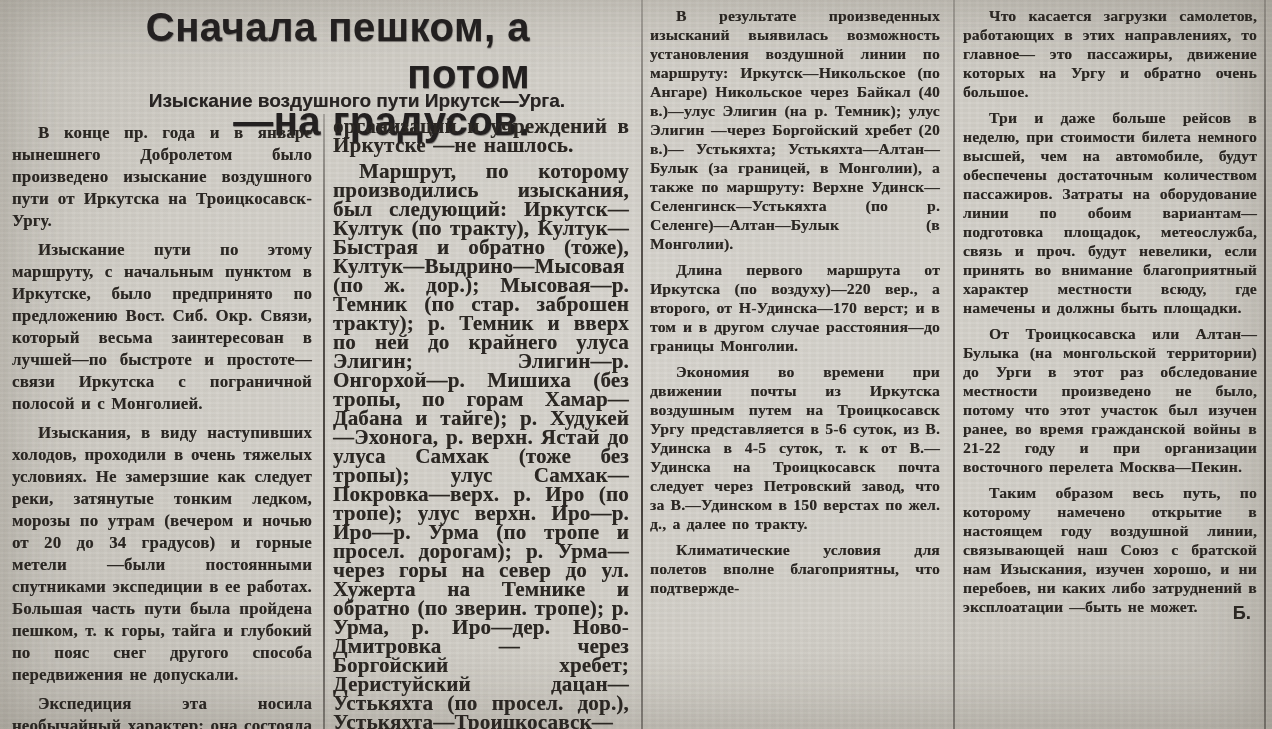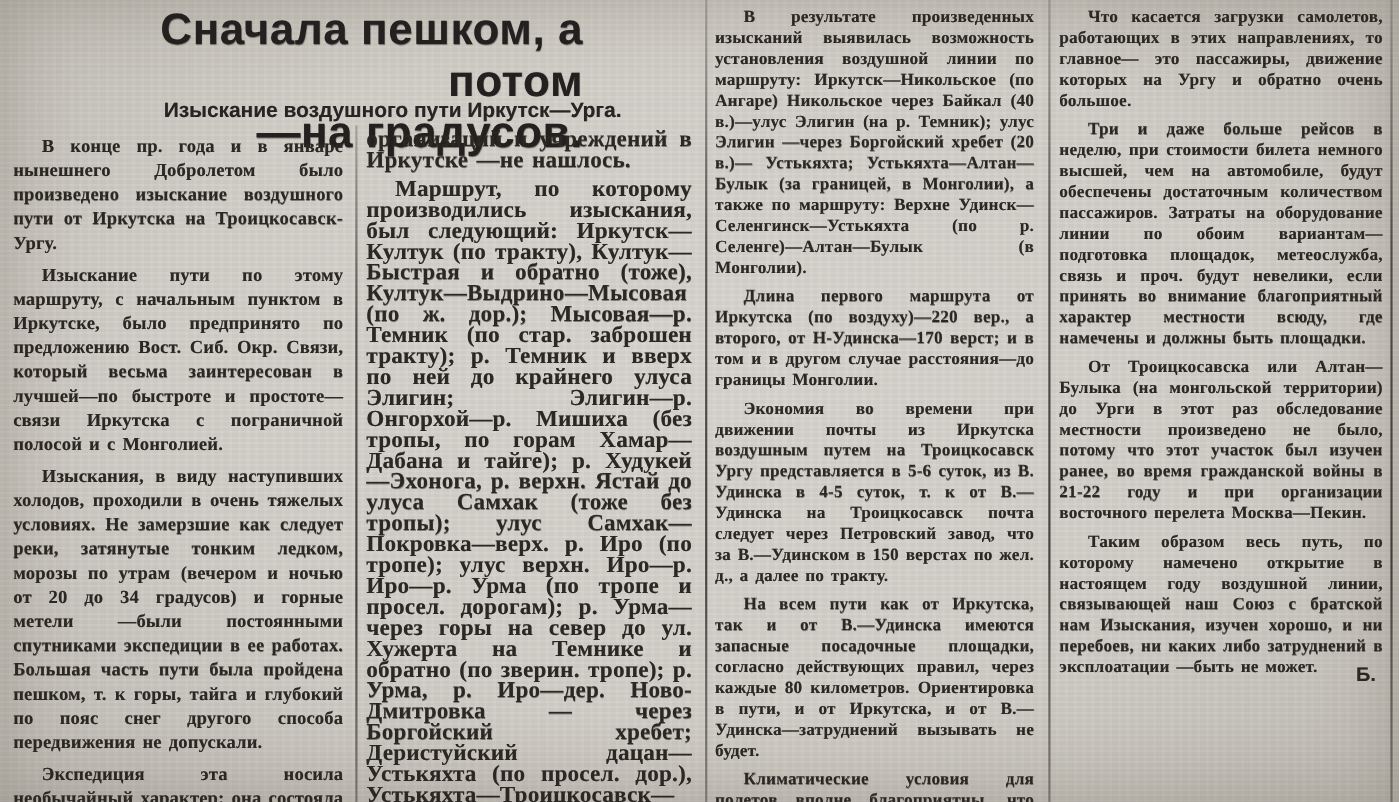--- a/index.html
+++ b/index.html
@@ -93,21 +93,20 @@
 
   <div class="col col-2">
     <p class="cont">организаций и учреждений в Иркутске —не нашлось.</p>
     <p>Маршрут, по которому производились изыскания, был следующий: Иркутск—Култук (по тракту), Култук—Быстрая и обратно (тоже), Култук—Выдрино—Мысовая (по ж. дор.); Мысовая—р. Темник (по стар. заброшен тракту); р. Темник и вверх по ней до крайнего улуса Элигин; Элигин—р. Онгорхой—р. Мишиха (без тропы, по горам Хамар—Дабана и тайге); р. Худукей—Эхонога, р. верхн. Ястай до улуса Самхак (тоже без тропы); улус Самхак—Покровка—верх. р. Иро (по тропе); улус верхн. Иро—р. Иро—р. Урма (по тропе и просел. дорогам); р. Урма—через горы на север до ул. Хужерта на Темнике и обратно (по зверин. тропе); р. Урма, р. Иро—дер. Ново-Дмитровка — через Боргойский хребет; Деристуйский дацан—Устькяхта (по просел. дор.), Устькяхта—Троицкосавск—Алтанбулык (по тракту). Обратный путь был совершен по маршруту: Алтан—Булык—Троицкосавск —Устькяхта—Селенгинская Дума—Селенгинск—Гусино—Озерский Дацан— улус Удунга—Мысовск—Лиственичное—Никольское—Иркутск.</p>
   </div>
 
   <div class="col col-3">
     <p>В результате произведенных изысканий выявилась возможность установления воздушной линии по маршруту: Иркутск—Никольское (по Ангаре) Никольское через Байкал (40 в.)—улус Элигин (на р. Темник); улус Элигин —через Боргойский хребет (20 в.)— Устькяхта; Устькяхта—Алтан—Булык (за границей, в Монголии), а также по маршруту: Верхне Удинск—Селенгинск—Устькяхта (по р. Селенге)—Алтан—Булык (в Монголии).</p>
     <p>Длина первого маршрута от Иркутска (по воздуху)—220 вер., а второго, от Н-Удинска—170 верст; и в том и в другом случае расстояния—до границы Монголии.</p>
     <p>Экономия во времени при движении почты из Иркутска воздушным путем на Троицкосавск Ургу представляется в 5-6 суток, из В. Удинска в 4-5 суток, т. к от В.—Удинска на Троицкосавск почта следует через Петровский завод, что за В.—Удинском в 150 верстах по жел. д., а далее по тракту.</p>
-    <p>На всем пути как от Иркутска, так и от В.—Удинска имеются запасные посадочные площадки, согласно действующих правил, через каждые 80 километров. Ориентировка в пути, и от Иркутска, и от В.—Удинска—затруднений вызывать не будет.</p>
     <p>Климатические условия для полетов вполне благоприятны, что подтвержде-</p>
   </div>
 
   <div class="col col-4">
     <p>Что касается загрузки самолетов, работающих в этих направлениях, то главное— это пассажиры, движение которых на Ургу и обратно очень большое.</p>
     <p>Три и даже больше рейсов в неделю, при стоимости билета немного высшей, чем на автомобиле, будут обеспечены достаточным количеством пассажиров. Затраты на оборудование линии по обоим вариантам—подготовка площадок, метеослужба, связь и проч. будут невелики, если принять во внимание благоприятный характер местности всюду, где намечены и должны быть площадки.</p>
     <p>От Троицкосавска или Алтан—Булыка (на монгольской территории) до Урги в этот раз обследование местности произведено не было, потому что этот участок был изучен ранее, во время гражданской войны в 21-22 году и при организации восточного перелета Москва—Пекин.</p>
     <p>Таким образом весь путь, по которому намечено открытие в настоящем году воздушной линии, связывающей наш Союз с братской нам Изыскания, изучен хорошо, и ни перебоев, ни каких либо затруднений в эксплоатации —быть не может.</p>
     <div class="signature">Б.</div>
   </div>

